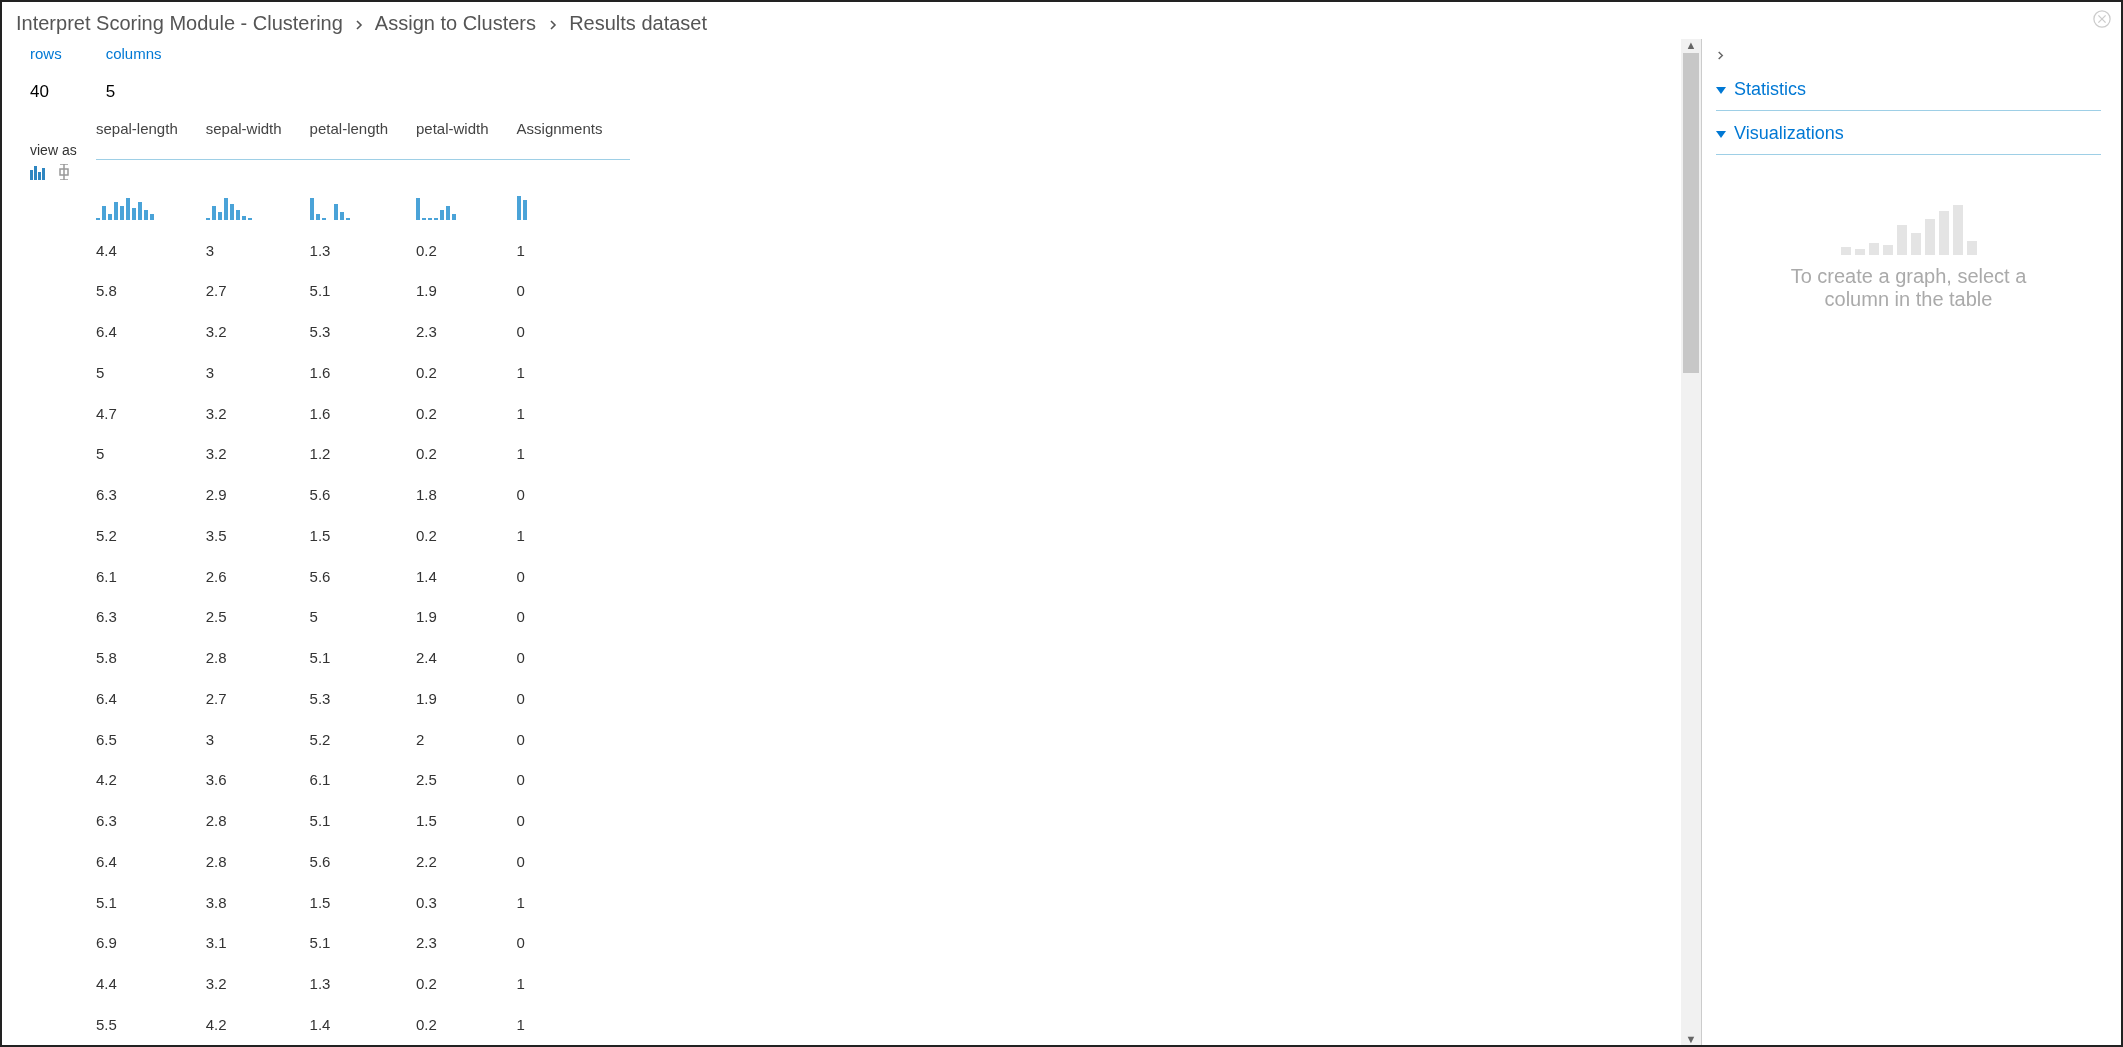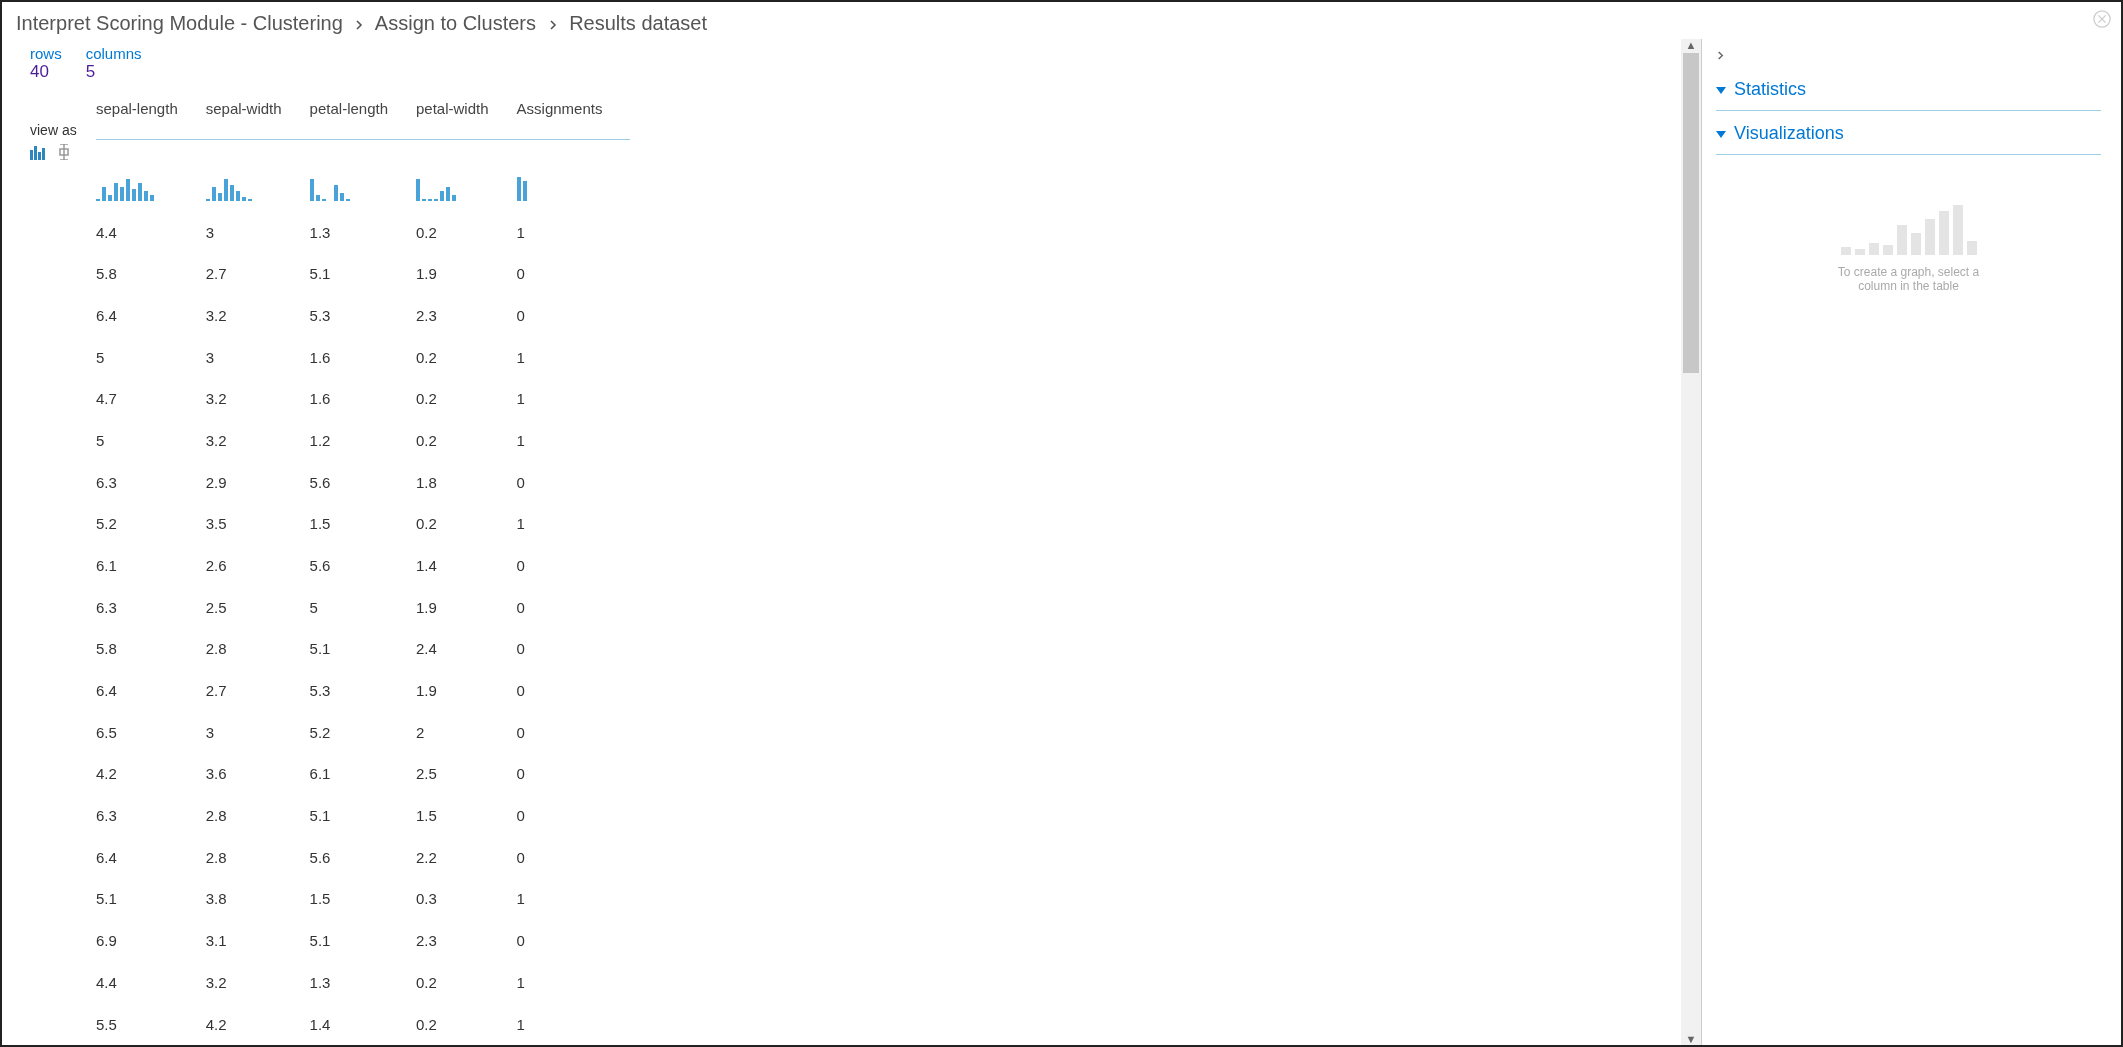--- a/index.html
+++ b/index.html
@@ -79,25 +79,25 @@
     font-size:11px;
     color:#666;
     cursor:pointer;
   }
   .scroll-arrow.up { top:0; }
   .scroll-arrow.down { bottom:0; }
 
   
   .meta {
     display:flex;
-    gap: 24px;
+    gap: 44px;
     margin-bottom: 14px;
   }
   .meta .lbl { color:#0078d4; font-size:15px; }
-  .meta .val { color:#4c1d95; font-size:17px; margin-top:0;}
+  .meta .val { color:#000000; font-size:17px; margin-top:20px;}
 
   .tablewrap {
     flex:1;
     overflow:hidden;
     display:flex;
   }
   .viewas {
     width:66px;
     padding-top: 26px;
     font-size:14px;
@@ -138,21 +138,21 @@
     display:flex; align-items:center; gap:8px;
     cursor:pointer;
   }
   .section-head svg{ width:10px; height:10px; }
   .section + .section { margin-top: 4px; }
 
   .viz-placeholder {
     margin-top: 40px;
     text-align:center;
     color:#aaa;
-    font-size:12px;
+    font-size:20px;
   }
   .ghost-chart {
     display:flex; gap:4px; align-items:flex-end; height:60px;
     justify-content:center; margin-bottom:10px;
   }
   .ghost-chart .gb { width:10px; background:#e4e4e4; }
 
 </style>
 </head>
 <body>

